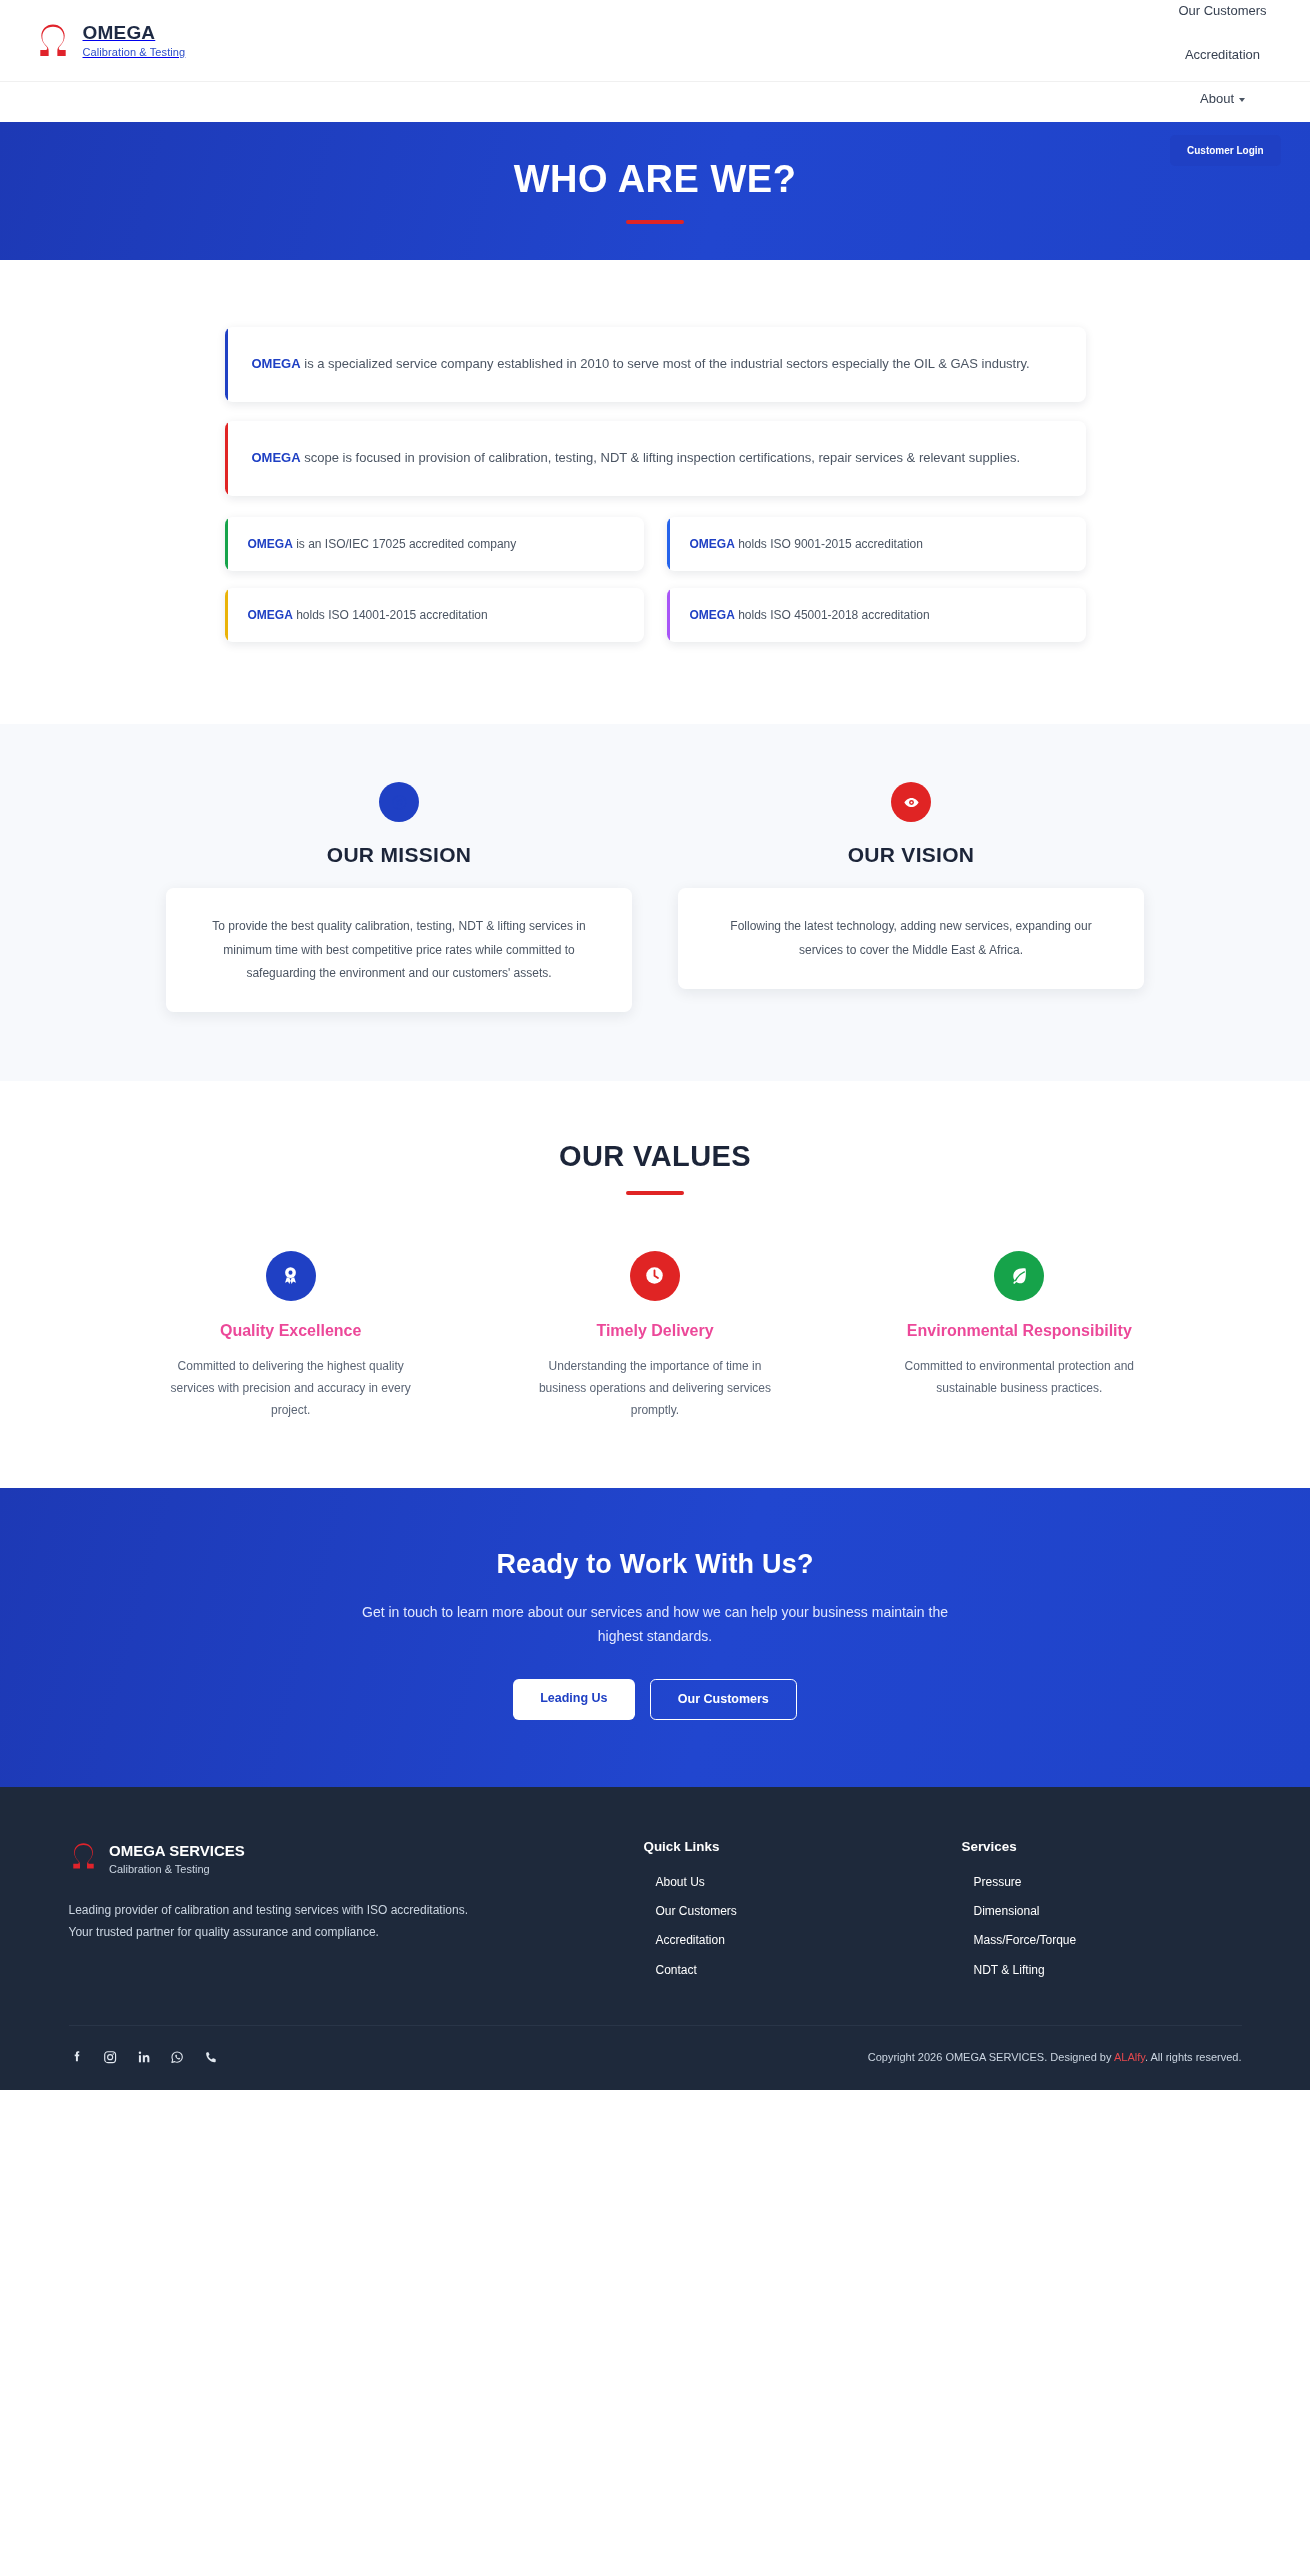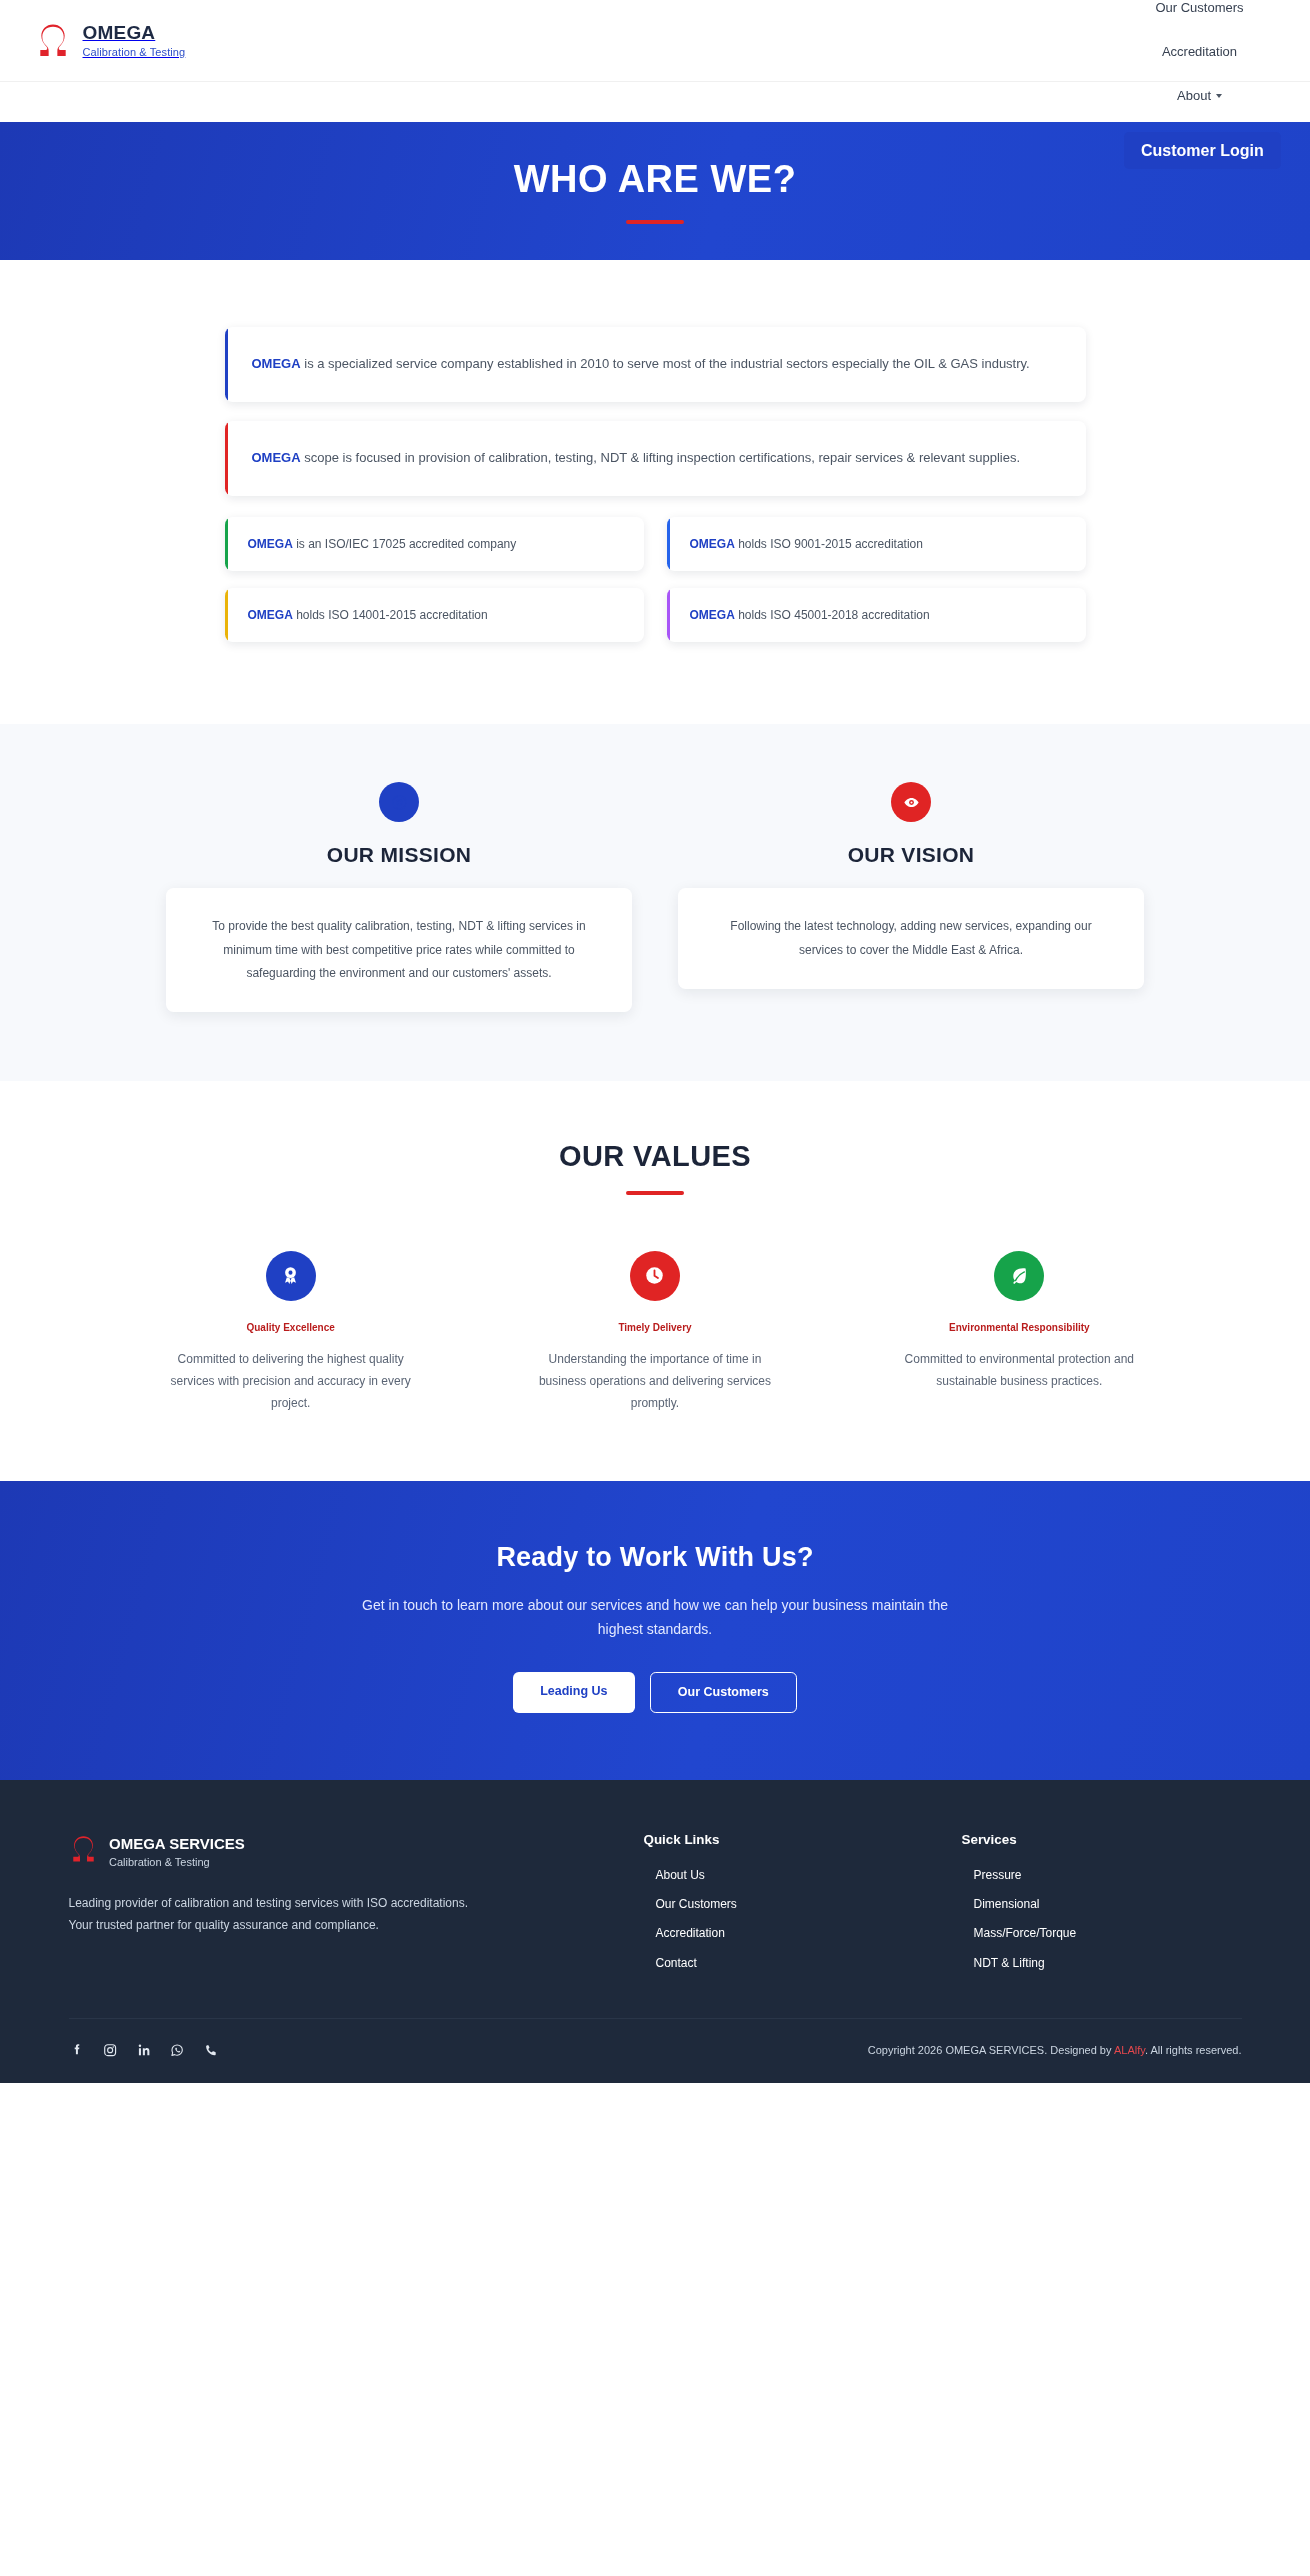--- a/index.html
+++ b/index.html
@@ -48,21 +48,21 @@
     white-space: nowrap;
   }
   .caret {
     display:inline-block; width:0;height:0;
     border-left:3.8px solid transparent;border-right:3.8px solid transparent;
     border-top:4.8px solid #4b5563; position:relative; top:1px;
   }
   .login-btn {
     background: #1f40c4;
     color: #fff;
-    font-size: 16px;
+    font-size: 10px;
     font-weight: bold;
     padding: 9.6px 17.3px;
     border-radius: 4.8px;
     text-decoration: none;
     white-space: nowrap;
     margin-left: 5.8px;
   }
 
   
   .hero {
@@ -167,21 +167,21 @@
     width: 1045px; margin: 56px auto 0;
     display:grid; grid-template-columns: repeat(3, 1fr); gap: 48px;
   }
   .value-col { text-align:center; }
   .value-icon {
     width:50px;height:50px;border-radius:50%;
     display:inline-flex;align-items:center;justify-content:center;
     margin-bottom: 21px;
   }
   .value-title {
-    font-size:10px;font-weight:bold;color:#b91c1c;margin-bottom:15.3px;text-align:center;
+    font-size:16px;font-weight:bold;color:#ec4899;margin-bottom:15.3px;text-align:center;
   }
   .value-desc {
     font-size:12px;line-height:1.85;color:#5b6575;
     max-width:249px;margin:0 auto;
   }
 
   
   .cta {
     background: linear-gradient(105deg,#1d39b5 0%,#2146cf 55%,#1f43c9 100%);
     padding: 61px 0 67px;

